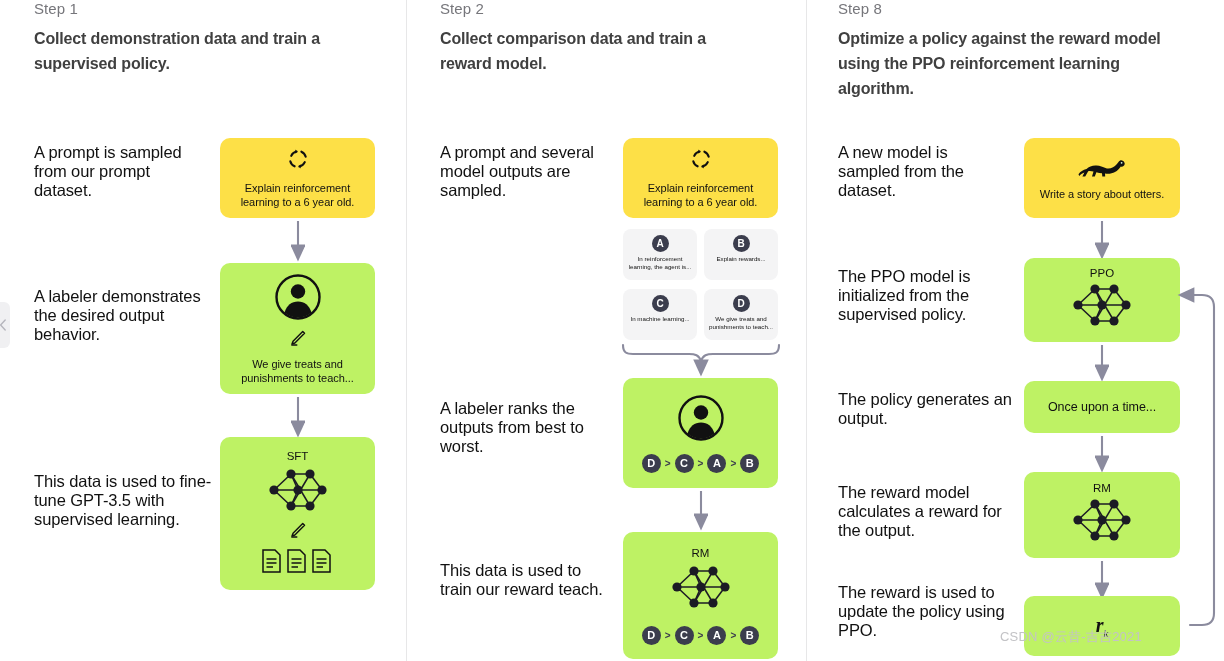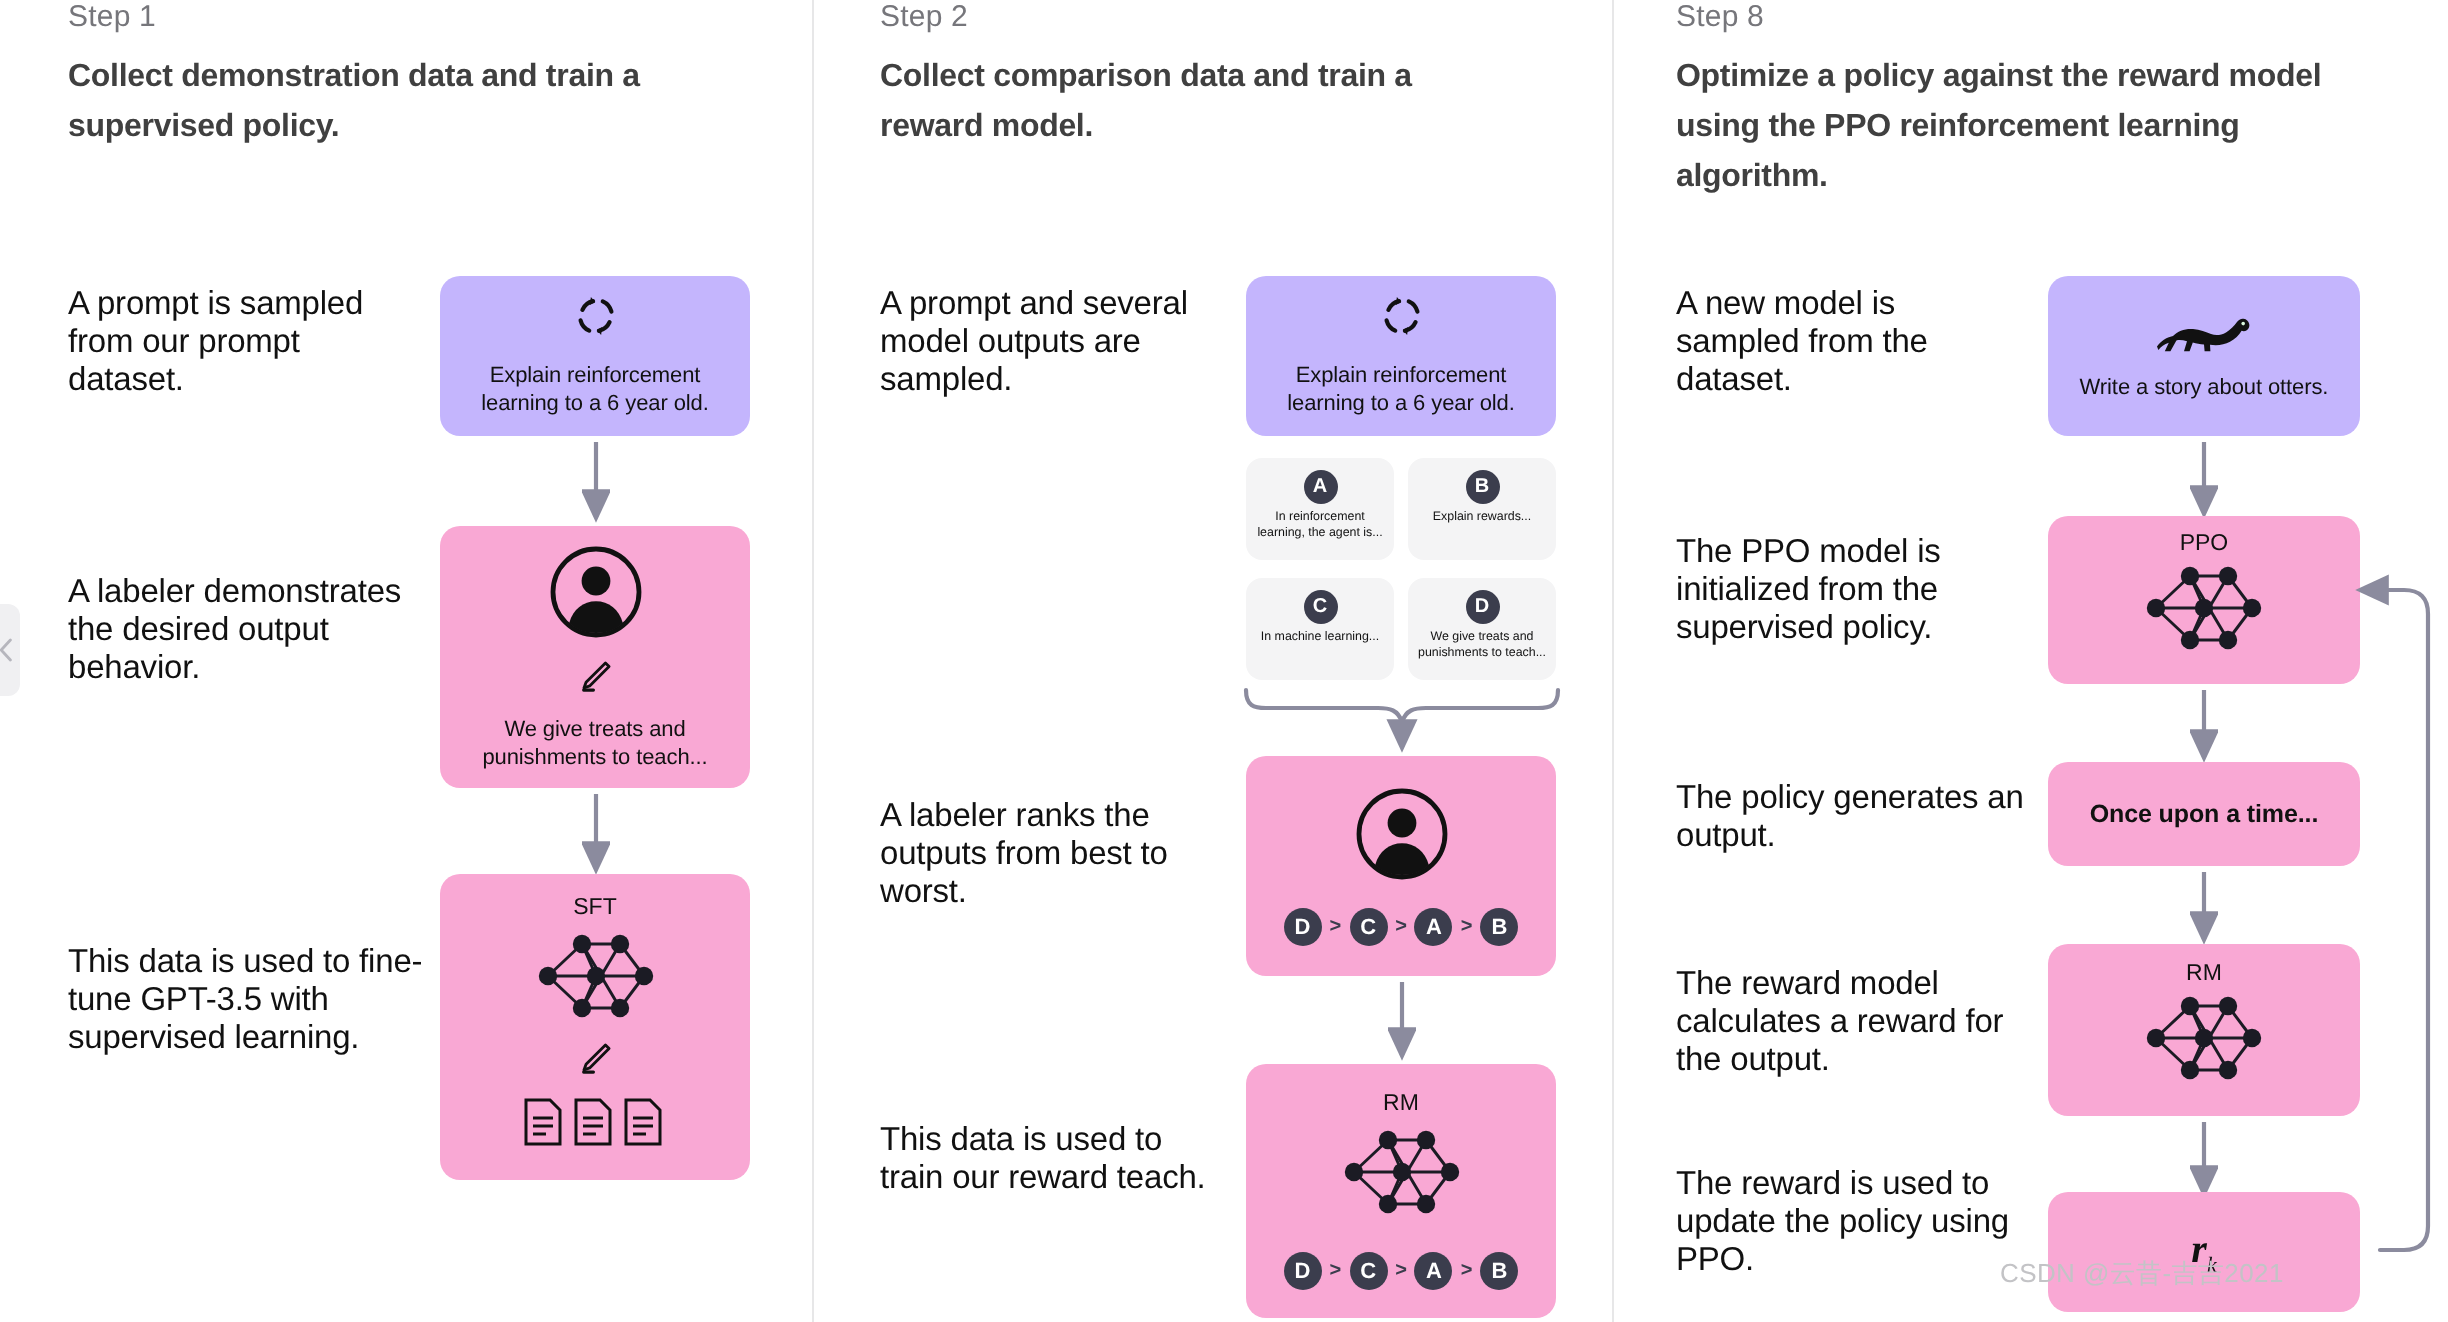--- a/index.html
+++ b/index.html
@@ -46,22 +46,22 @@
     position:absolute;left:0;
     font-size:16.5px;line-height:19px;color:#111;
     letter-spacing:-0.1px;width:175px;
   }
 
   
   .card{
     position:absolute;border-radius:10px;box-sizing:border-box;
     display:flex;flex-direction:column;align-items:center;justify-content:center;
   }
-  .card-green{background:#c4b5fd;}
-  .card-grey{background:#f9a8d4;}
+  .card-green{background:#fde047;}
+  .card-grey{background:#bef264;}
   .card-cap{
     font-size:11px;line-height:14px;text-align:center;color:#111;
     letter-spacing:-0.05px;padding:0 8px;
   }
   .card-title{font-size:11.5px;color:#111;text-align:center;}
 
   
   .opt{
     position:absolute;background:#f4f4f5;border-radius:8px;
     width:74px;height:51px;box-sizing:border-box;
@@ -391,21 +391,21 @@
             <circle cx="60" cy="25" r="4.6"></circle>
           </g>
         </svg>
       </span>
     </div>
 
     <svg class="arrow" style="left:257px;top:344px;" width="14" height="40">
       <line x1="7" y1="1" x2="7" y2="29" stroke="#8b8b9e" stroke-width="2.1" marker-end="url(#ah)"></line>
     </svg>
 
-    <div class="card card-grey" style="left:186px;top:381px;width:156px;height:52px;font-weight:bold;">
+    <div class="card card-grey" style="left:186px;top:381px;width:156px;height:52px;">
       <div class="card-cap" style="font-size:12.5px;">Once upon a time...</div>
     </div>
 
     <svg class="arrow" style="left:257px;top:435px;" width="14" height="40">
       <line x1="7" y1="1" x2="7" y2="29" stroke="#8b8b9e" stroke-width="2.1" marker-end="url(#ah)"></line>
     </svg>
 
     <div class="card card-grey" style="left:186px;top:472px;width:156px;height:86px;">
       <div class="card-title" style="margin-bottom:1px;">RM</div>
       <span>

